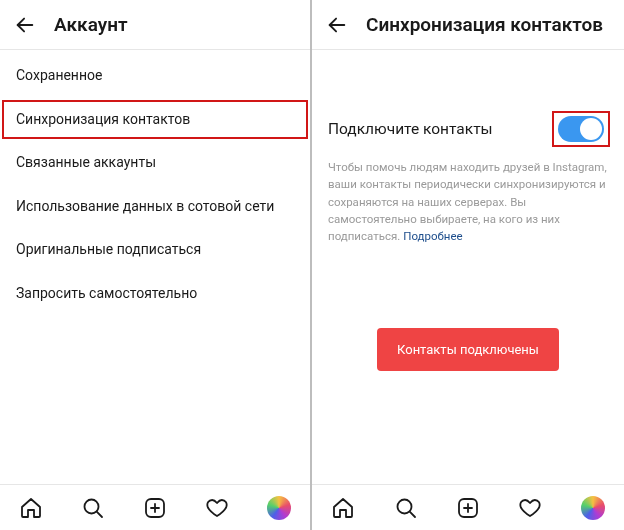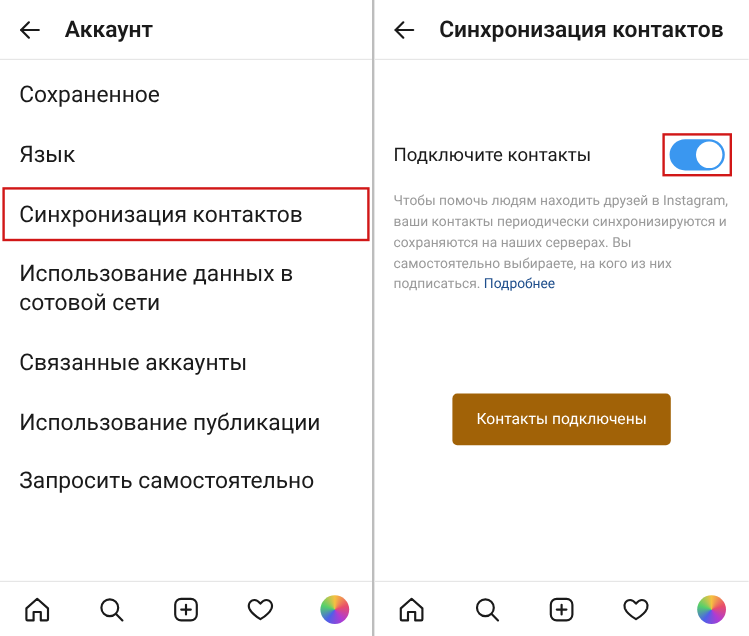--- a/index.html
+++ b/index.html
@@ -4,60 +4,59 @@
 <style>
   * { box-sizing: border-box; margin: 0; padding: 0; }
   html, body { width: 624px; height: 530px; font-family: -apple-system, "Segoe UI", Roboto, Arial, sans-serif; color: #1a1a1a; background:#fff;}
   .wrap { display: flex; width: 624px; height: 374px; }
   .pane { width: 312px; height: 530px; border-right: 2px solid #bdbdbd; display:flex; flex-direction:column; position:relative; }
   .pane:last-child { border-right:none; }
   .header { display:flex; align-items:center; height:50px; padding:0 12px; border-bottom:1px solid #e6e6e6;}
   .back { width:26px; height:26px; display:flex; align-items:center; justify-content:center; margin-right:16px; cursor:pointer;}
   .title { font-size:19px; font-weight:600; }
   .list { flex:1; overflow:hidden; padding-top:4px;}
-  .item { font-size:19px; padding:13px 16px; cursor:pointer; line-height:1.25;}
+  .item { font-size:14px; padding:13px 16px; cursor:pointer; line-height:1.25;}
   .item.hl { outline:2px solid #d11717; outline-offset:-4px;}
   .bottom-nav { height:46px; border-top:1px solid #e6e6e6; display:flex; align-items:center; justify-content:space-around;}
   .nav-btn { width:26px; height:26px; display:flex; align-items:center; justify-content:center; cursor:pointer;}
   .avatar-glyph { width:24px; height:24px; border-radius:50%; background: conic-gradient(#f6c141,#e84d6b,#b03bd3,#4d60e8,#54d06b,#f6c141);}
   
   .section { padding:18px 16px 0 16px; }
   .row { display:flex; align-items:center; justify-content:space-between;margin-top:45px; }
   .row .label { font-size:15.5px; }
   .toggle-box { outline:2px solid #d11717; padding:3px 4px;}
   .toggle { width:46px; height:26px; border-radius:13px; background:#3a97f0; position:relative; cursor:pointer;}
   .toggle .knob { position:absolute; top:2px; right:2px; width:22px; height:22px; border-radius:50%; background:#fff;}
   .desc { font-size:11.5px; color:#9a9a9a; line-height:1.5; margin-top:14px;}
   .desc .more { color:#1e4e8c; cursor:pointer;}
   .toast-wrap { flex:1; display:flex; align-items:center; justify-content:center; padding-bottom:30px;}
-  .toast { background:#a16207; color:#fff; font-size:13px; padding:14px 20px; border-radius:4px;}
+  .toast { background:#ef4444; color:#fff; font-size:13px; padding:14px 20px; border-radius:4px;}
   svg { display:block; }
 </style>
 </head>
 <body>
 
 <div class="wrap">
 
   <div class="pane">
     <div class="header">
       <div class="back">
         <svg width="22" height="22" viewBox="0 0 24 24" fill="none" stroke="#1a1a1a" stroke-width="2" stroke-linecap="round" stroke-linejoin="round">
             <line x1="20" y1="12" x2="4" y2="12"></line>
             <polyline points="11 5 4 12 11 19"></polyline>
           </svg>
       </div>
       <div class="title">Аккаунт</div>
     </div>
     <div class="list">
       <div class="item">Сохраненное</div>
-      <div class="item">Язык</div>
       <div class="item hl">Синхронизация контактов</div>
+      <div class="item">Связанные аккаунты</div>
       <div class="item">Использование данных в сотовой сети</div>
-      <div class="item">Связанные аккаунты</div>
-      <div class="item">Использование публикации</div>
+      <div class="item">Оригинальные подписаться</div>
       <div class="item">Запросить самостоятельно</div>
 
     </div>
     <div class="bottom-nav">
       <div class="nav-btn">
         <svg width="24" height="24" viewBox="0 0 24 24" fill="none" stroke="#1a1a1a" stroke-width="1.8" stroke-linejoin="round">
             <path d="M3 11 12 3l9 8v9a1 1 0 0 1-1 1h-5v-7h-6v7H4a1 1 0 0 1-1-1z"></path>
           </svg>
       </div>
       <div class="nav-btn">

